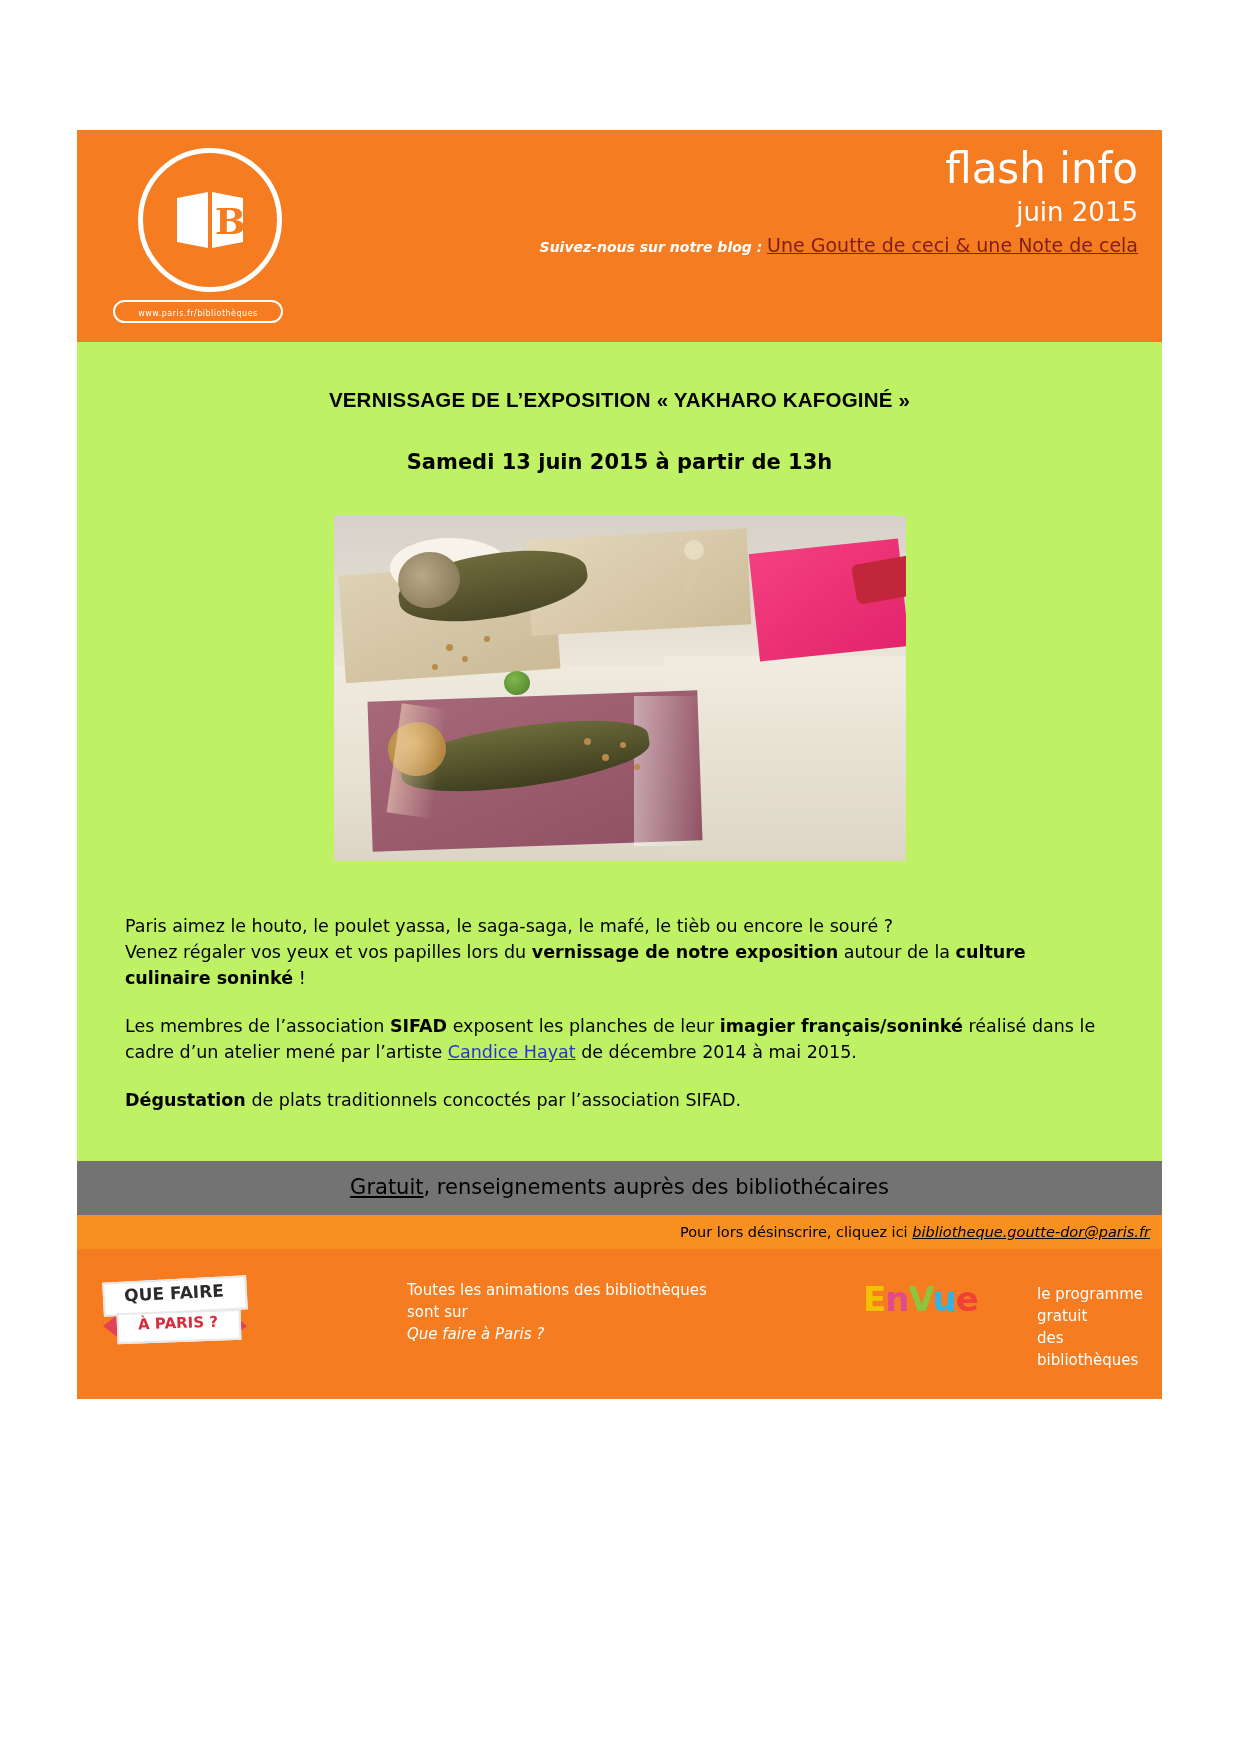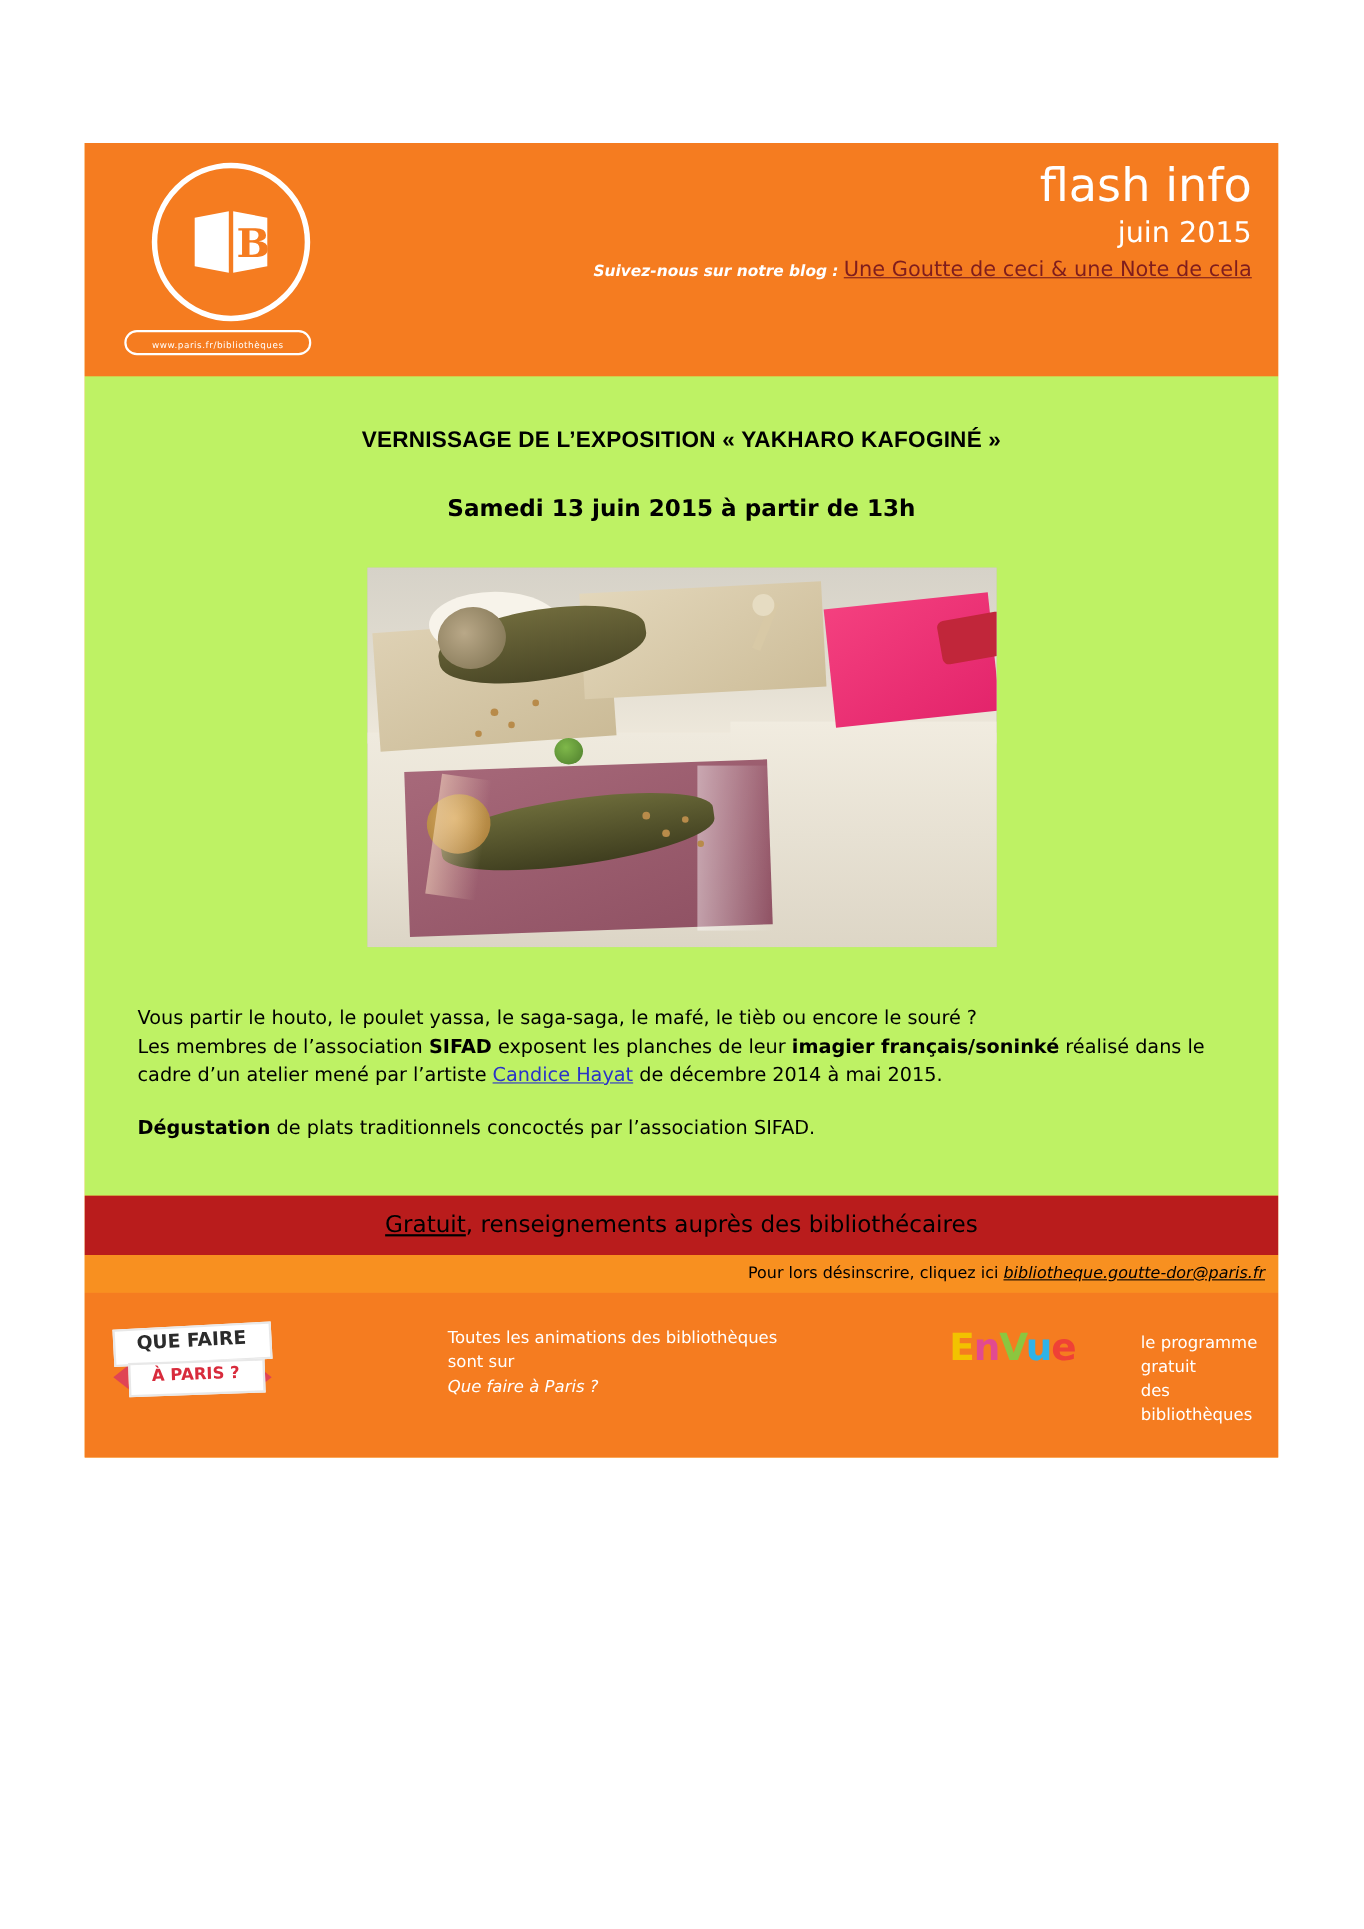--- a/index.html
+++ b/index.html
@@ -202,21 +202,21 @@
   .text-block .tight { margin-bottom: 0; }
   .text-block b { font-weight: bold; }
   .inline-link {
     color: #2a33c8;
     text-decoration: underline;
   }
   .spacer-bottom { height: 26px; }
 
   
   .gratuit-bar {
-    background: #b91c1c;
+    background: #737373;
     text-align: center;
     padding: 14px 0 16px 0;
     font-size: 21px;
     color: #000000;
   }
   .gratuit-word {
     text-decoration: underline;
   }
 
   
@@ -379,21 +379,24 @@
         <div class="ph ph-seed" style="left:128px; top:140px; width:6px; height:6px;"></div>
         <div class="ph ph-seed" style="left:150px; top:120px; width:6px; height:6px;"></div>
         <div class="ph ph-seed" style="left:98px; top:148px; width:6px; height:6px;"></div>
         <div class="ph ph-seed" style="left:250px; top:222px; width:7px; height:7px;"></div>
         <div class="ph ph-seed" style="left:268px; top:238px; width:7px; height:7px;"></div>
         <div class="ph ph-seed" style="left:286px; top:226px; width:6px; height:6px;"></div>
         <div class="ph ph-seed" style="left:300px; top:248px; width:6px; height:6px;"></div>
       </div>
 
       <div class="text-block">
-        <p class="tight">Vous partir le houto, le poulet yassa, le saga-saga, le mafé, le tièb ou encore le souré ?</p>
+        <p class="tight">Paris aimez le houto, le poulet yassa, le saga-saga, le mafé, le tièb ou encore le souré ?</p>
+        <p>
+          <span>Venez régaler vos yeux et vos papilles lors du </span><b>vernissage de notre exposition</b><span> autour de la </span><b>culture culinaire soninké</b><span> !</span>
+        </p>
         <p>
           <span>Les membres de l’association </span><b>SIFAD</b><span> exposent les planches de leur </span><b>imagier français/soninké</b><span> réalisé dans le cadre d’un atelier mené par l’artiste </span><a class="inline-link" href="#">Candice Hayat</a><span> de décembre 2014 à mai 2015.</span>
         </p>
         <p>
           <b>Dégustation</b><span> de plats traditionnels concoctés par l’association SIFAD.</span>
         </p>
         <div class="spacer-bottom"></div>
       </div>
 
     </div>

